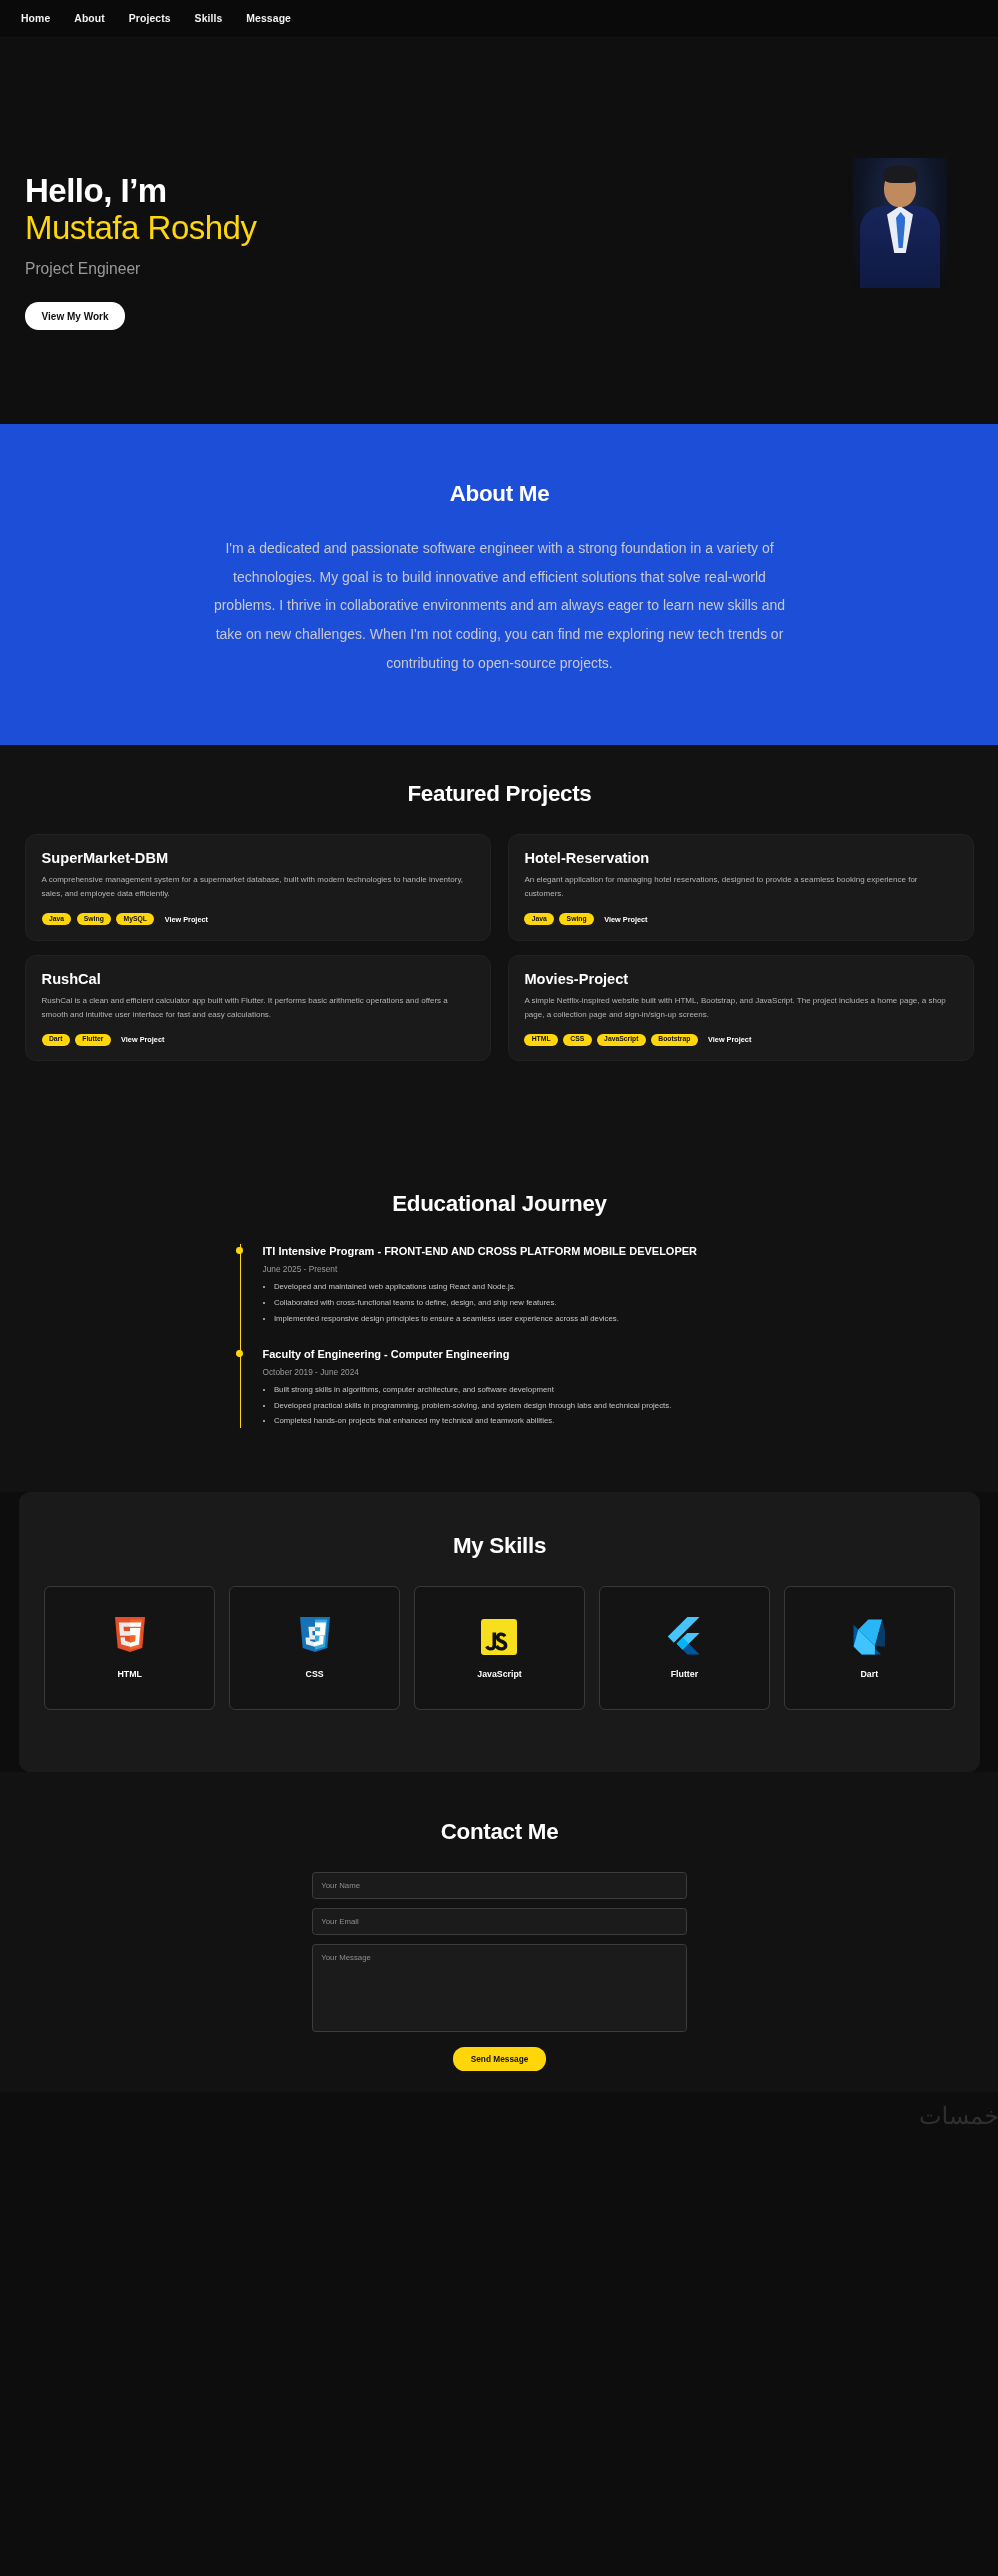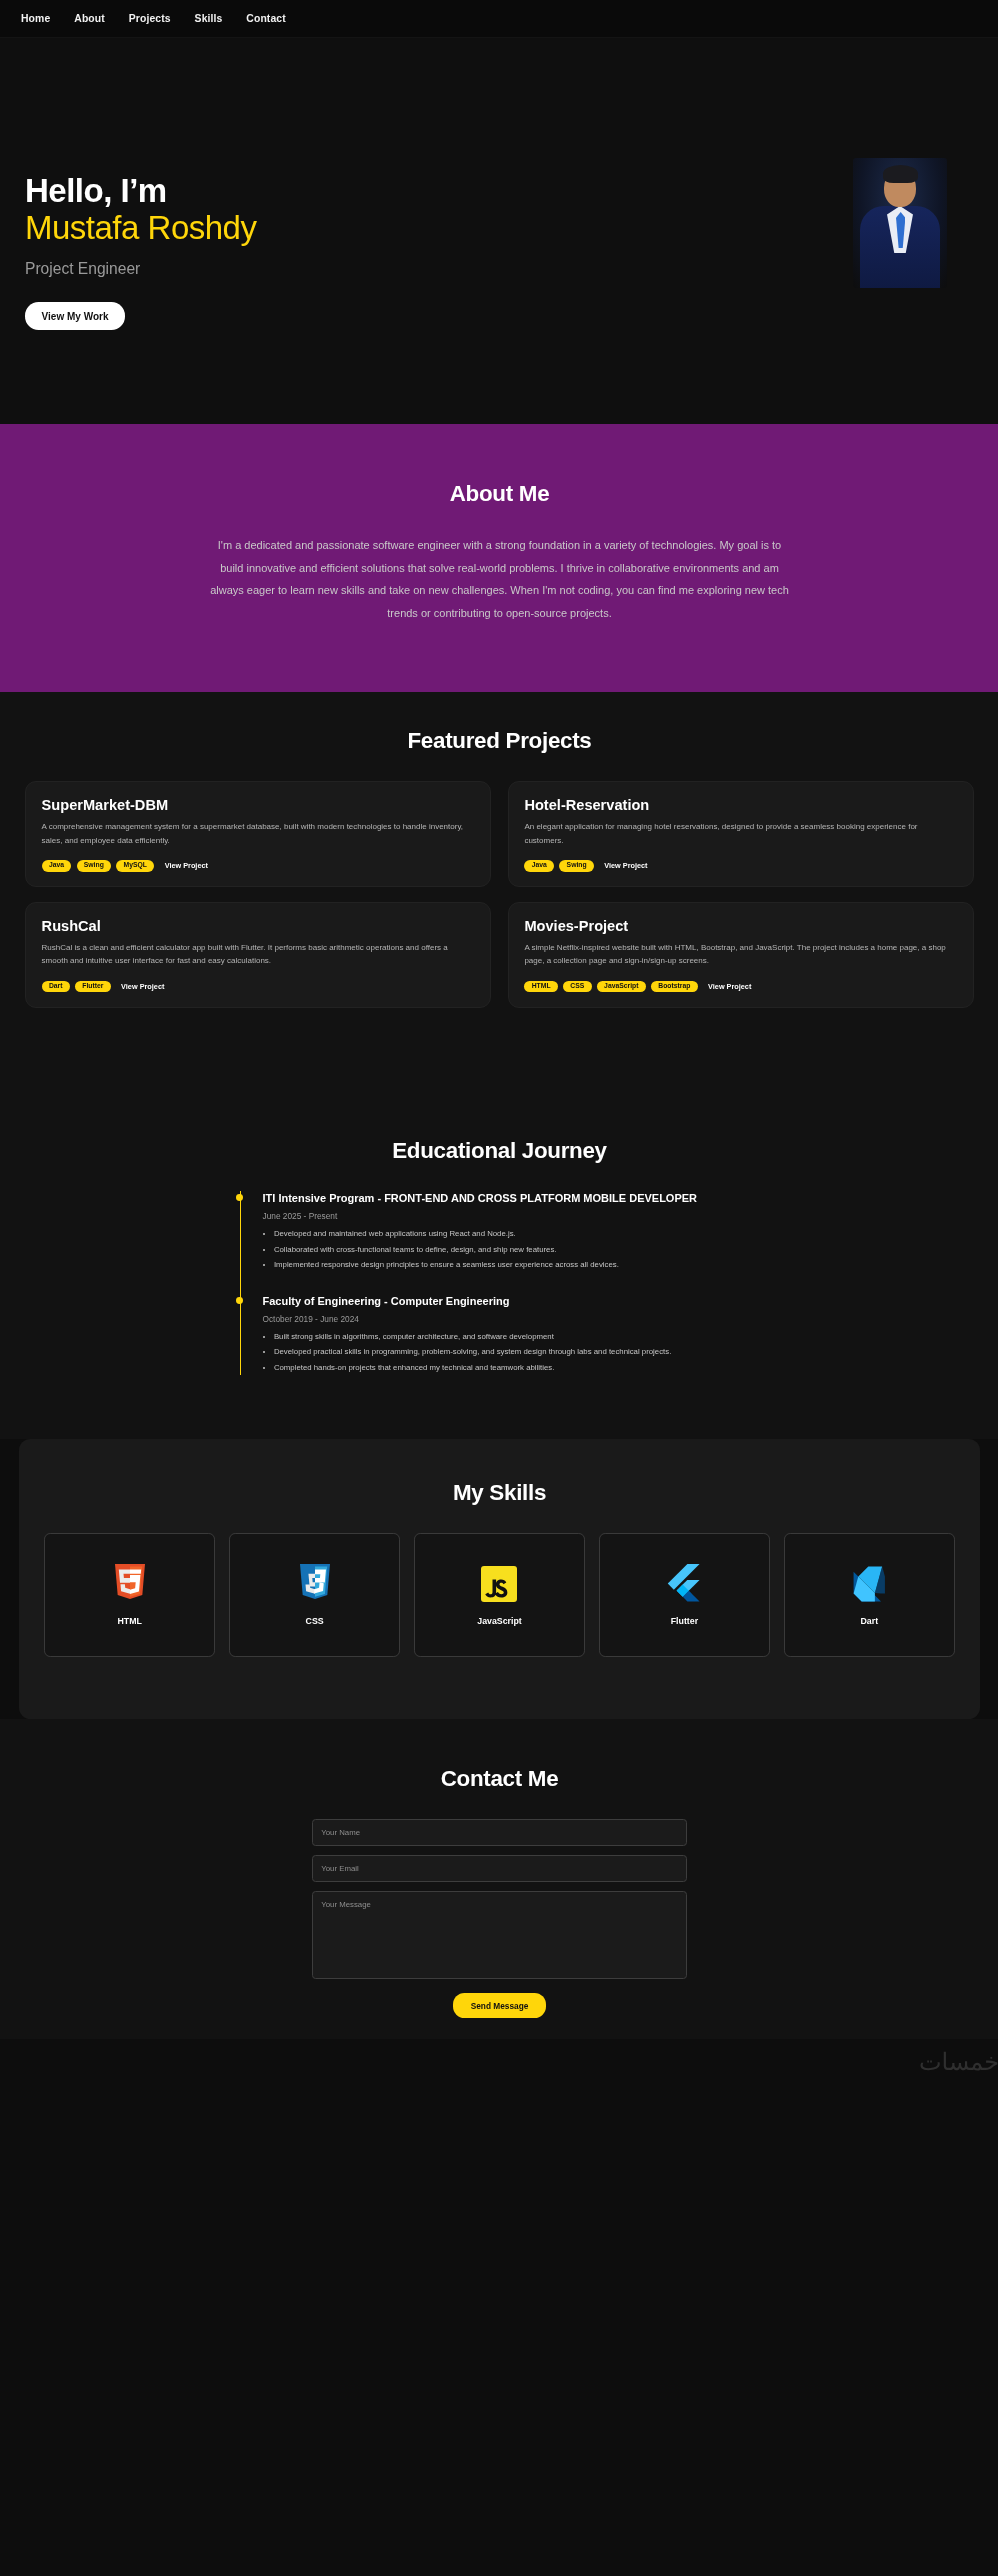--- a/index.html
+++ b/index.html
@@ -130,26 +130,26 @@
   }
   .section-title {
     text-align: center;
     font-size: 22.4px;
     font-weight: 700;
     margin: 0 0 27px 0;
     letter-spacing: -0.3px;
   }
 
   
-  .about { background: #701a75; padding: 57px 25px 68px 25px; }
+  .about { background: #1d4ed8; padding: 57px 25px 68px 25px; }
   .about-text {
     max-width: 583px;
     margin: 0 auto;
     text-align: center;
-    font-size: 11px;
+    font-size: 14px;
     line-height: 2.05;
     color: #c9c9c9;
   }
 
   
   .projects { background: #121212; padding: 36px 25px 94px 25px; }
   .projects-grid {
     display: grid;
     grid-template-columns: 1fr 1fr;
     gap: 14.6px 16.6px;
@@ -301,21 +301,21 @@
   }
 </style>
 </head>
 <body>
 
 <nav class="navbar">
   <a class="nav-link" href="#">Home</a>
   <a class="nav-link" href="#">About</a>
   <a class="nav-link" href="#">Projects</a>
   <a class="nav-link" href="#">Skills</a>
-  <a class="nav-link" href="#">Contact</a>
+  <a class="nav-link" href="#">Message</a>
 </nav>
 
 <header class="hero">
   <div class="hero-left">
     <h1 class="hero-hello">Hello, I’m</h1>
     <h1 class="hero-name">Mustafa Roshdy</h1>
     <p class="hero-role">Project Engineer</p>
     <button class="hero-btn">View My Work</button>
   </div>
   <div class="hero-right">

